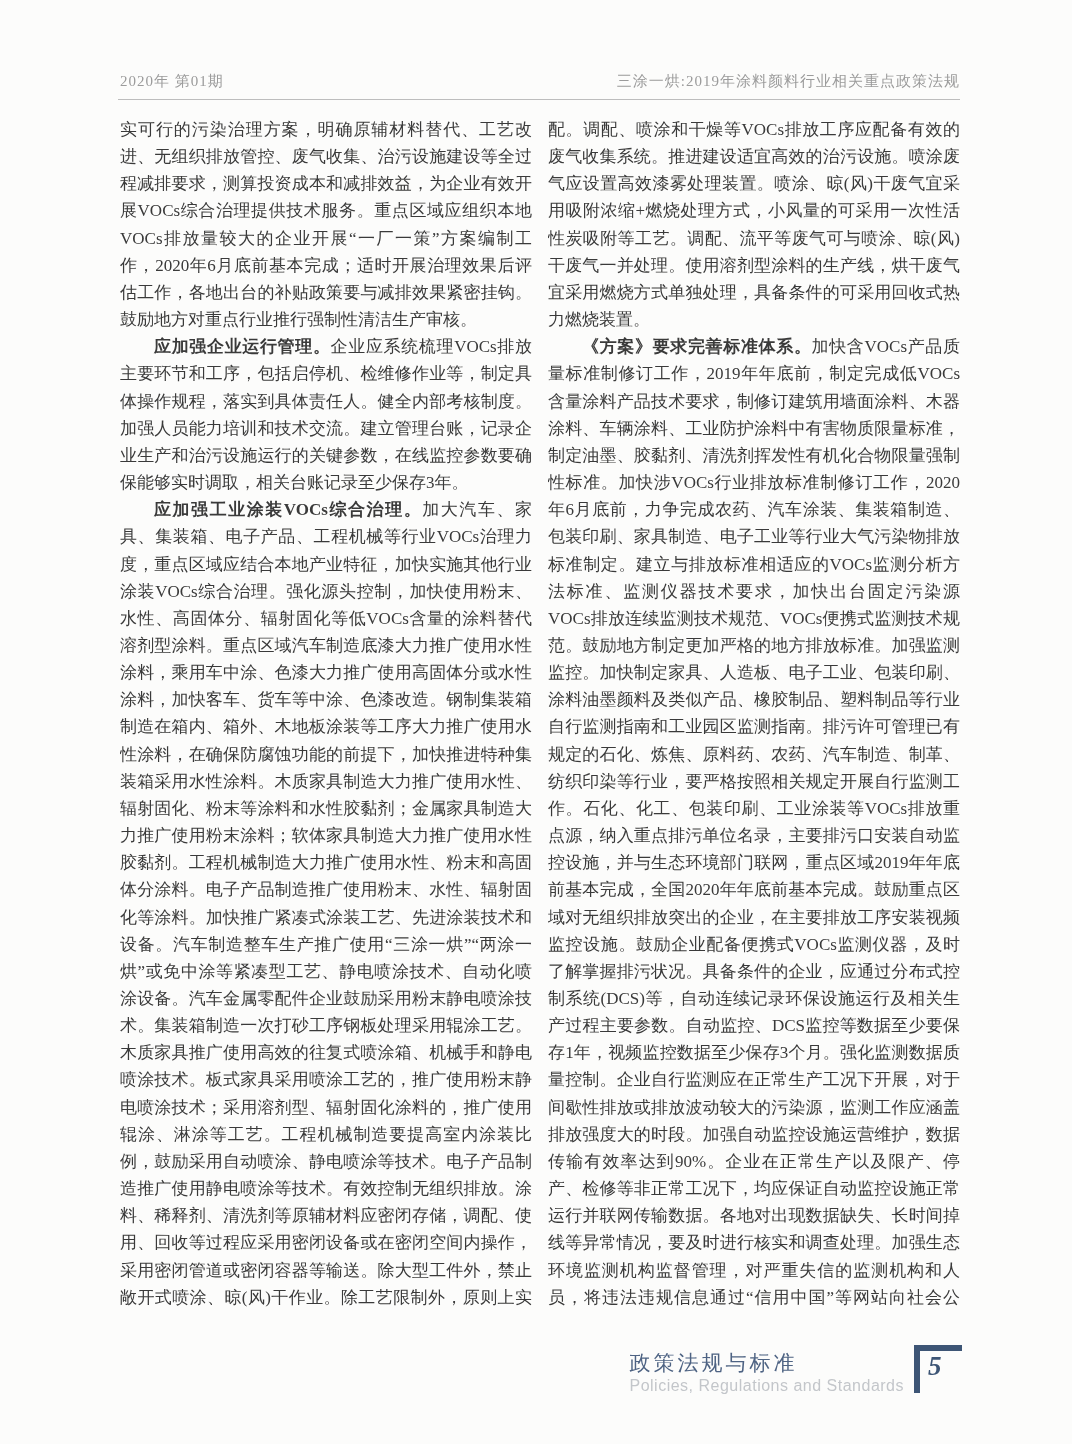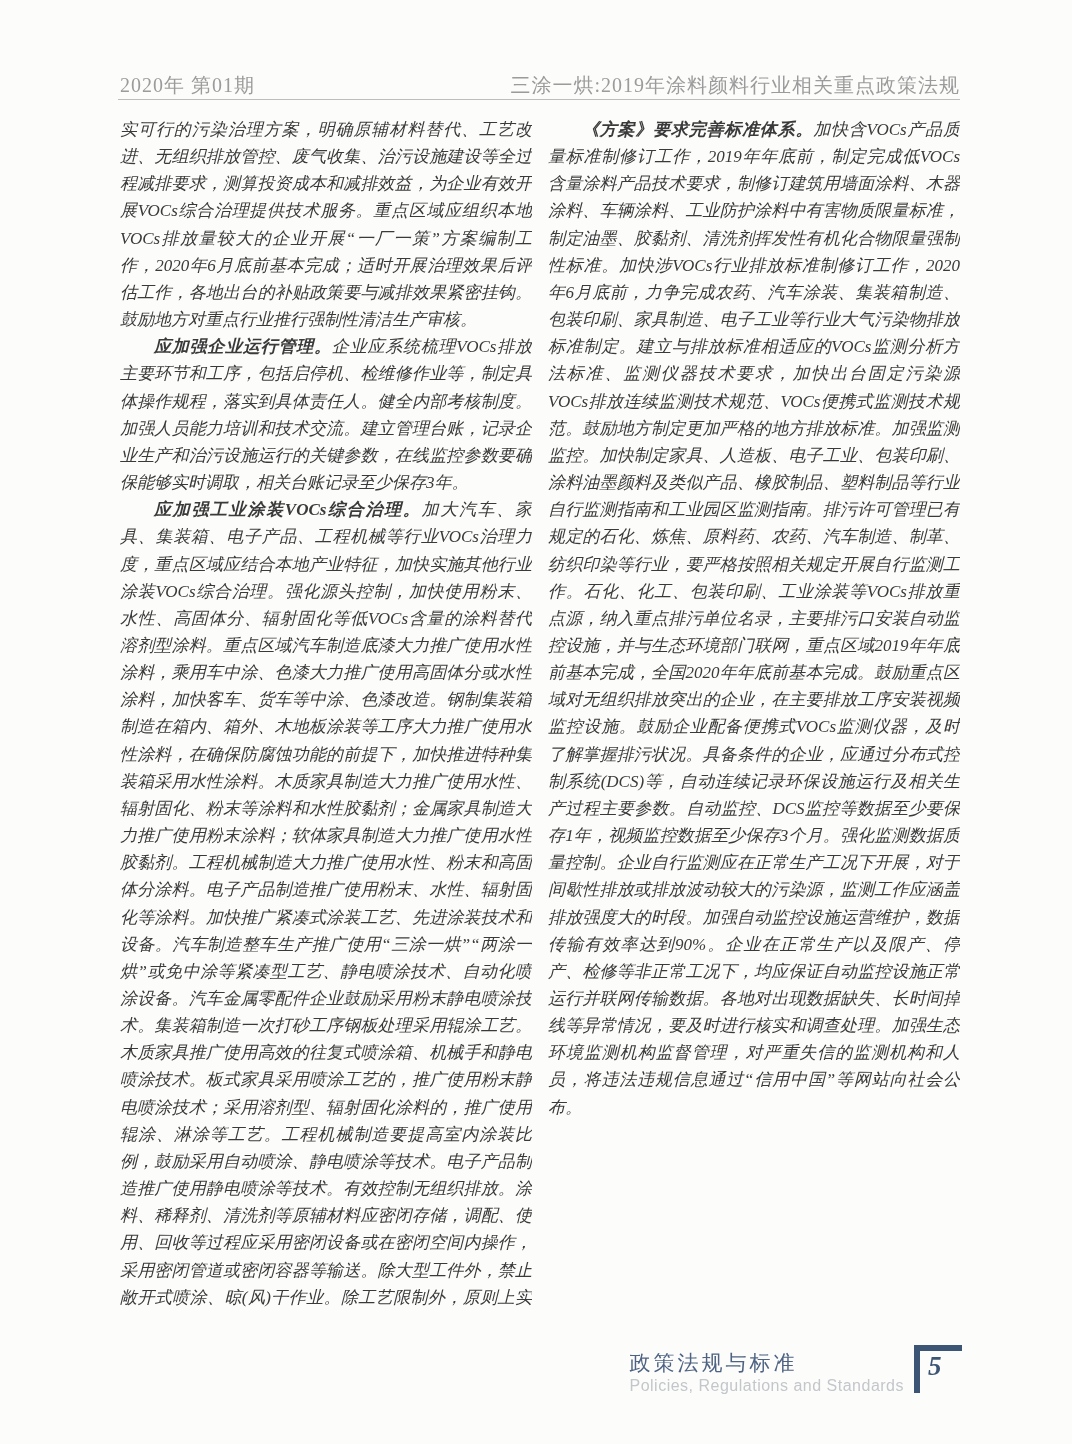--- a/index.html
+++ b/index.html
@@ -18,21 +18,21 @@
     width:1072px;height:1444px;
     background:var(--paper);
     font-family:"Liberation Serif", serif;
     overflow:hidden;
     margin:0 auto;
   }
   
   .header{
     position:absolute;left:120px;right:112px;top:72px;
     display:flex;justify-content:space-between;align-items:baseline;
-    font-size:20px;color:var(--header-text);
+    font-size:15px;color:var(--header-text);
     letter-spacing:1px;
   }
   .header-rule{
     position:absolute;left:118px;right:112px;top:99px;
     border:none;border-top:1.5px solid var(--rule);margin:0;
   }
   
   .columns{
     position:absolute;left:120px;top:116px;width:840px;height:1200px;
     display:flex;gap:16px;
@@ -41,21 +41,20 @@
     width:412px;height:1196px;overflow:hidden;
     text-align:justify;
   }
   .para{
     margin:0;
     font-size:17px;
     line-height:27.15px;
     color:var(--body-text);
     text-align:justify;
     text-justify:inter-ideograph;
-    font-style:italic;
   }
   .para.indent{text-indent:2em;}
   .lead{font-weight:700;}
   
   .footer{
     position:absolute;top:1345px;right:110px;
     display:flex;align-items:flex-start;gap:10px;
   }
   .footer-titles{padding-top:6px;}
   .footer-cn{
@@ -93,20 +92,21 @@
 
   <hr class="header-rule">
 
   <div class="columns">
     <div class="col">
         <p class="para">实可行的污染治理方案，明确原辅材料替代、工艺改进、无组织排放管控、废气收集、治污设施建设等全过程减排要求，测算投资成本和减排效益，为企业有效开展VOCs综合治理提供技术服务。重点区域应组织本地VOCs排放量较大的企业开展“一厂一策”方案编制工作，2020年6月底前基本完成；适时开展治理效果后评估工作，各地出台的补贴政策要与减排效果紧密挂钩。鼓励地方对重点行业推行强制性清洁生产审核。</p>
         <p class="para indent"><b class="lead">应加强企业运行管理。</b>企业应系统梳理VOCs排放主要环节和工序，包括启停机、检维修作业等，制定具体操作规程，落实到具体责任人。健全内部考核制度。加强人员能力培训和技术交流。建立管理台账，记录企业生产和治污设施运行的关键参数，在线监控参数要确保能够实时调取，相关台账记录至少保存3年。</p>
         <p class="para indent"><b class="lead">应加强工业涂装VOCs综合治理。</b>加大汽车、家具、集装箱、电子产品、工程机械等行业VOCs治理力度，重点区域应结合本地产业特征，加快实施其他行业涂装VOCs综合治理。强化源头控制，加快使用粉末、水性、高固体分、辐射固化等低VOCs含量的涂料替代溶剂型涂料。重点区域汽车制造底漆大力推广使用水性涂料，乘用车中涂、色漆大力推广使用高固体分或水性涂料，加快客车、货车等中涂、色漆改造。钢制集装箱制造在箱内、箱外、木地板涂装等工序大力推广使用水性涂料，在确保防腐蚀功能的前提下，加快推进特种集装箱采用水性涂料。木质家具制造大力推广使用水性、辐射固化、粉末等涂料和水性胶黏剂；金属家具制造大力推广使用粉末涂料；软体家具制造大力推广使用水性胶黏剂。工程机械制造大力推广使用水性、粉末和高固体分涂料。电子产品制造推广使用粉末、水性、辐射固化等涂料。加快推广紧凑式涂装工艺、先进涂装技术和设备。汽车制造整车生产推广使用“三涂一烘”“两涂一烘”或免中涂等紧凑型工艺、静电喷涂技术、自动化喷涂设备。汽车金属零配件企业鼓励采用粉末静电喷涂技术。集装箱制造一次打砂工序钢板处理采用辊涂工艺。木质家具推广使用高效的往复式喷涂箱、机械手和静电喷涂技术。板式家具采用喷涂工艺的，推广使用粉末静电喷涂技术；采用溶剂型、辐射固化涂料的，推广使用辊涂、淋涂等工艺。工程机械制造要提高室内涂装比例，鼓励采用自动喷涂、静电喷涂等技术。电子产品制造推广使用静电喷涂等技术。有效控制无组织排放。涂料、稀释剂、清洗剂等原辅材料应密闭存储，调配、使用、回收等过程应采用密闭设备或在密闭空间内操作，采用密闭管道或密闭容器等输送。除大型工件外，禁止敞开式喷涂、晾(风)干作业。除工艺限制外，原则上实行集中调</p>
       </div>
     <div class="col">
+        <p class="para">配。调配、喷涂和干燥等VOCs排放工序应配备有效的废气收集系统。推进建设适宜高效的治污设施。喷涂废气应设置高效漆雾处理装置。喷涂、晾(风)干废气宜采用吸附浓缩+燃烧处理方式，小风量的可采用一次性活性炭吸附等工艺。调配、流平等废气可与喷涂、晾(风)干废气一并处理。使用溶剂型涂料的生产线，烘干废气宜采用燃烧方式单独处理，具备条件的可采用回收式热力燃烧装置。</p>
         <p class="para indent"><b class="lead">《方案》要求完善标准体系。</b>加快含VOCs产品质量标准制修订工作，2019年年底前，制定完成低VOCs含量涂料产品技术要求，制修订建筑用墙面涂料、木器涂料、车辆涂料、工业防护涂料中有害物质限量标准，制定油墨、胶黏剂、清洗剂挥发性有机化合物限量强制性标准。加快涉VOCs行业排放标准制修订工作，2020年6月底前，力争完成农药、汽车涂装、集装箱制造、包装印刷、家具制造、电子工业等行业大气污染物排放标准制定。建立与排放标准相适应的VOCs监测分析方法标准、监测仪器技术要求，加快出台固定污染源VOCs排放连续监测技术规范、VOCs便携式监测技术规范。鼓励地方制定更加严格的地方排放标准。加强监测监控。加快制定家具、人造板、电子工业、包装印刷、涂料油墨颜料及类似产品、橡胶制品、塑料制品等行业自行监测指南和工业园区监测指南。排污许可管理已有规定的石化、炼焦、原料药、农药、汽车制造、制革、纺织印染等行业，要严格按照相关规定开展自行监测工作。石化、化工、包装印刷、工业涂装等VOCs排放重点源，纳入重点排污单位名录，主要排污口安装自动监控设施，并与生态环境部门联网，重点区域2019年年底前基本完成，全国2020年年底前基本完成。鼓励重点区域对无组织排放突出的企业，在主要排放工序安装视频监控设施。鼓励企业配备便携式VOCs监测仪器，及时了解掌握排污状况。具备条件的企业，应通过分布式控制系统(DCS)等，自动连续记录环保设施运行及相关生产过程主要参数。自动监控、DCS监控等数据至少要保存1年，视频监控数据至少保存3个月。强化监测数据质量控制。企业自行监测应在正常生产工况下开展，对于间歇性排放或排放波动较大的污染源，监测工作应涵盖排放强度大的时段。加强自动监控设施运营维护，数据传输有效率达到90%。企业在正常生产以及限产、停产、检修等非正常工况下，均应保证自动监控设施正常运行并联网传输数据。各地对出现数据缺失、长时间掉线等异常情况，要及时进行核实和调查处理。加强生态环境监测机构监督管理，对严重失信的监测机构和人员，将违法违规信息通过“信用中国”等网站向社会公布。</p>
       </div>
   </div>
 
   <div class="footer">
     <div class="footer-titles">
       <div class="footer-cn">政策法规与标准</div>
       <div class="footer-en">Policies, Regulations and Standards</div>
     </div>
     <div class="pageno-box">

